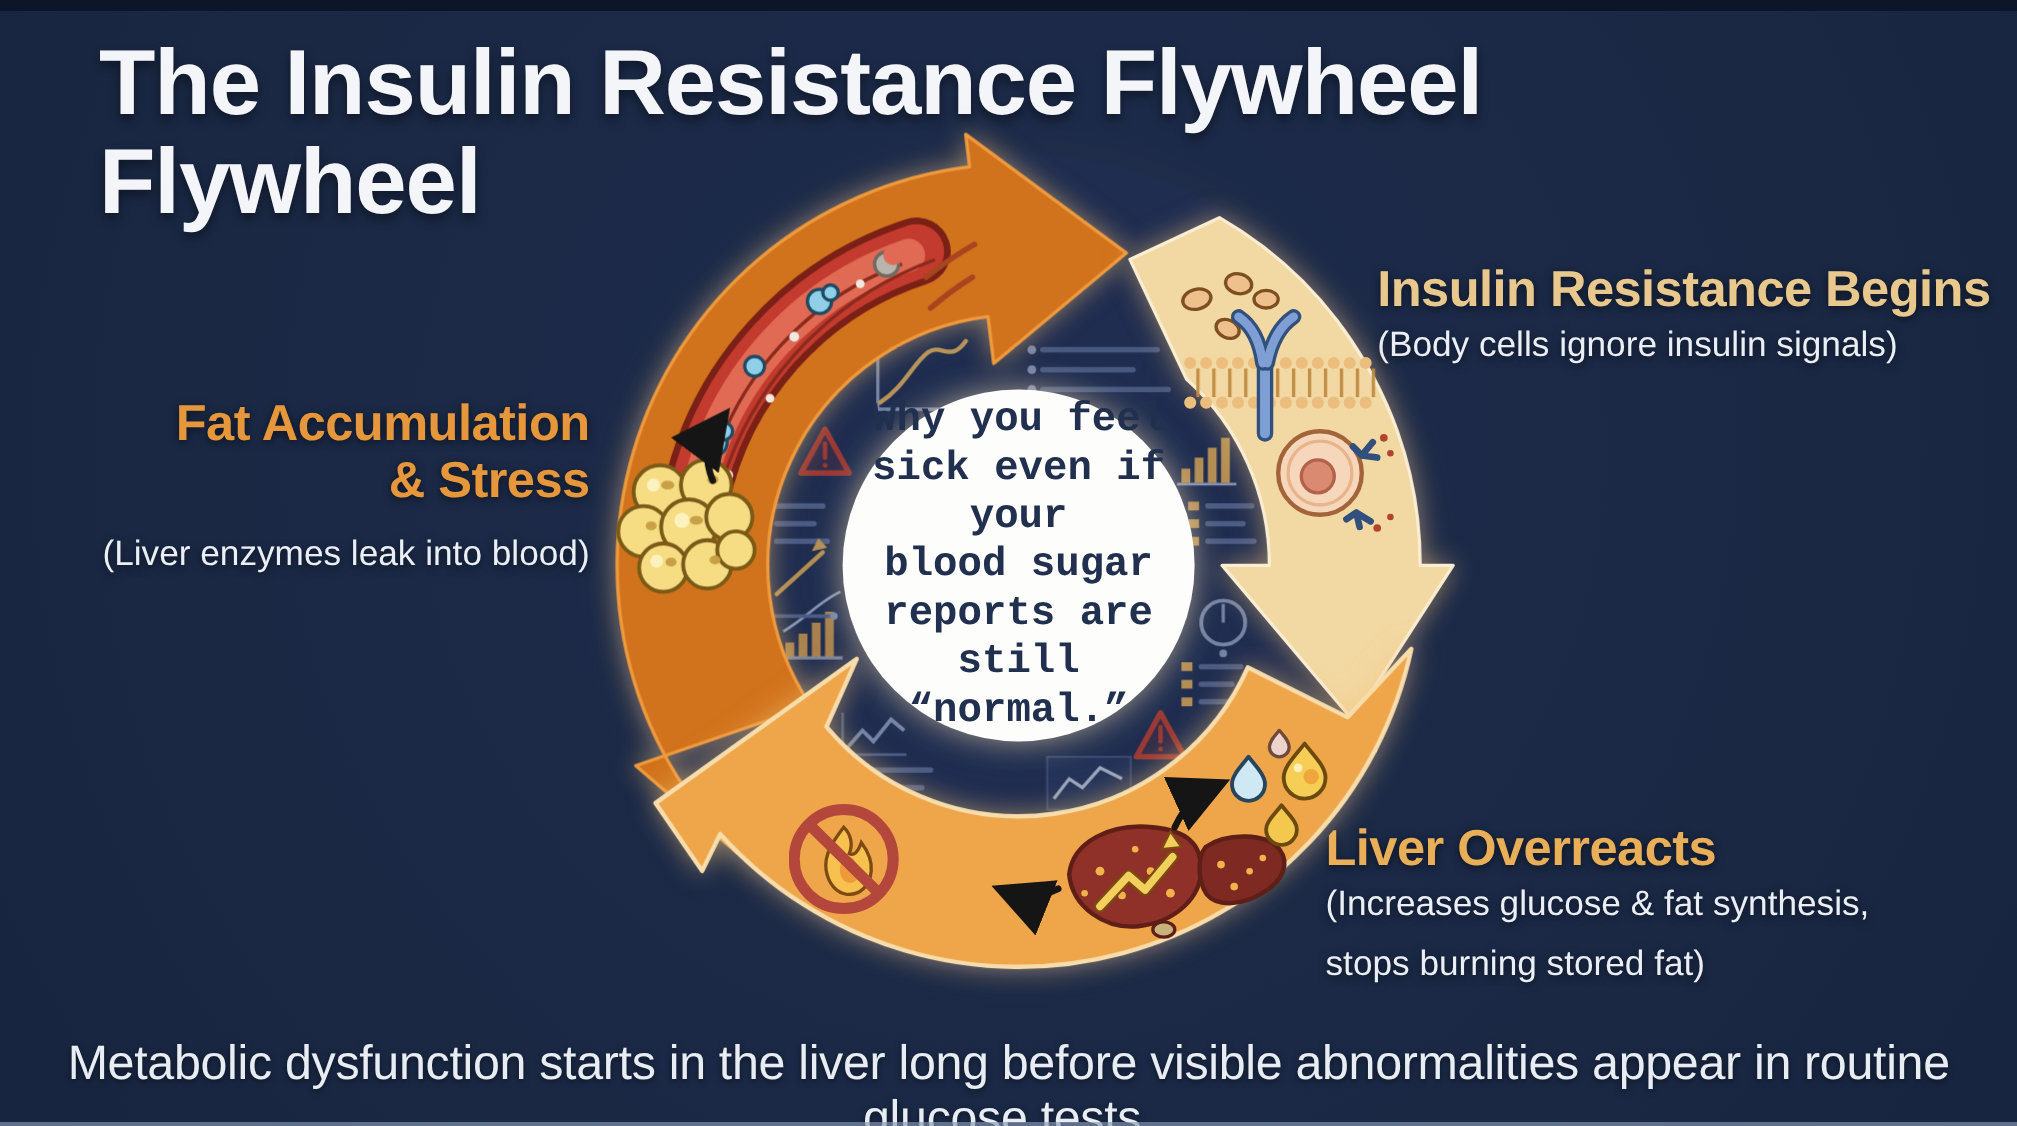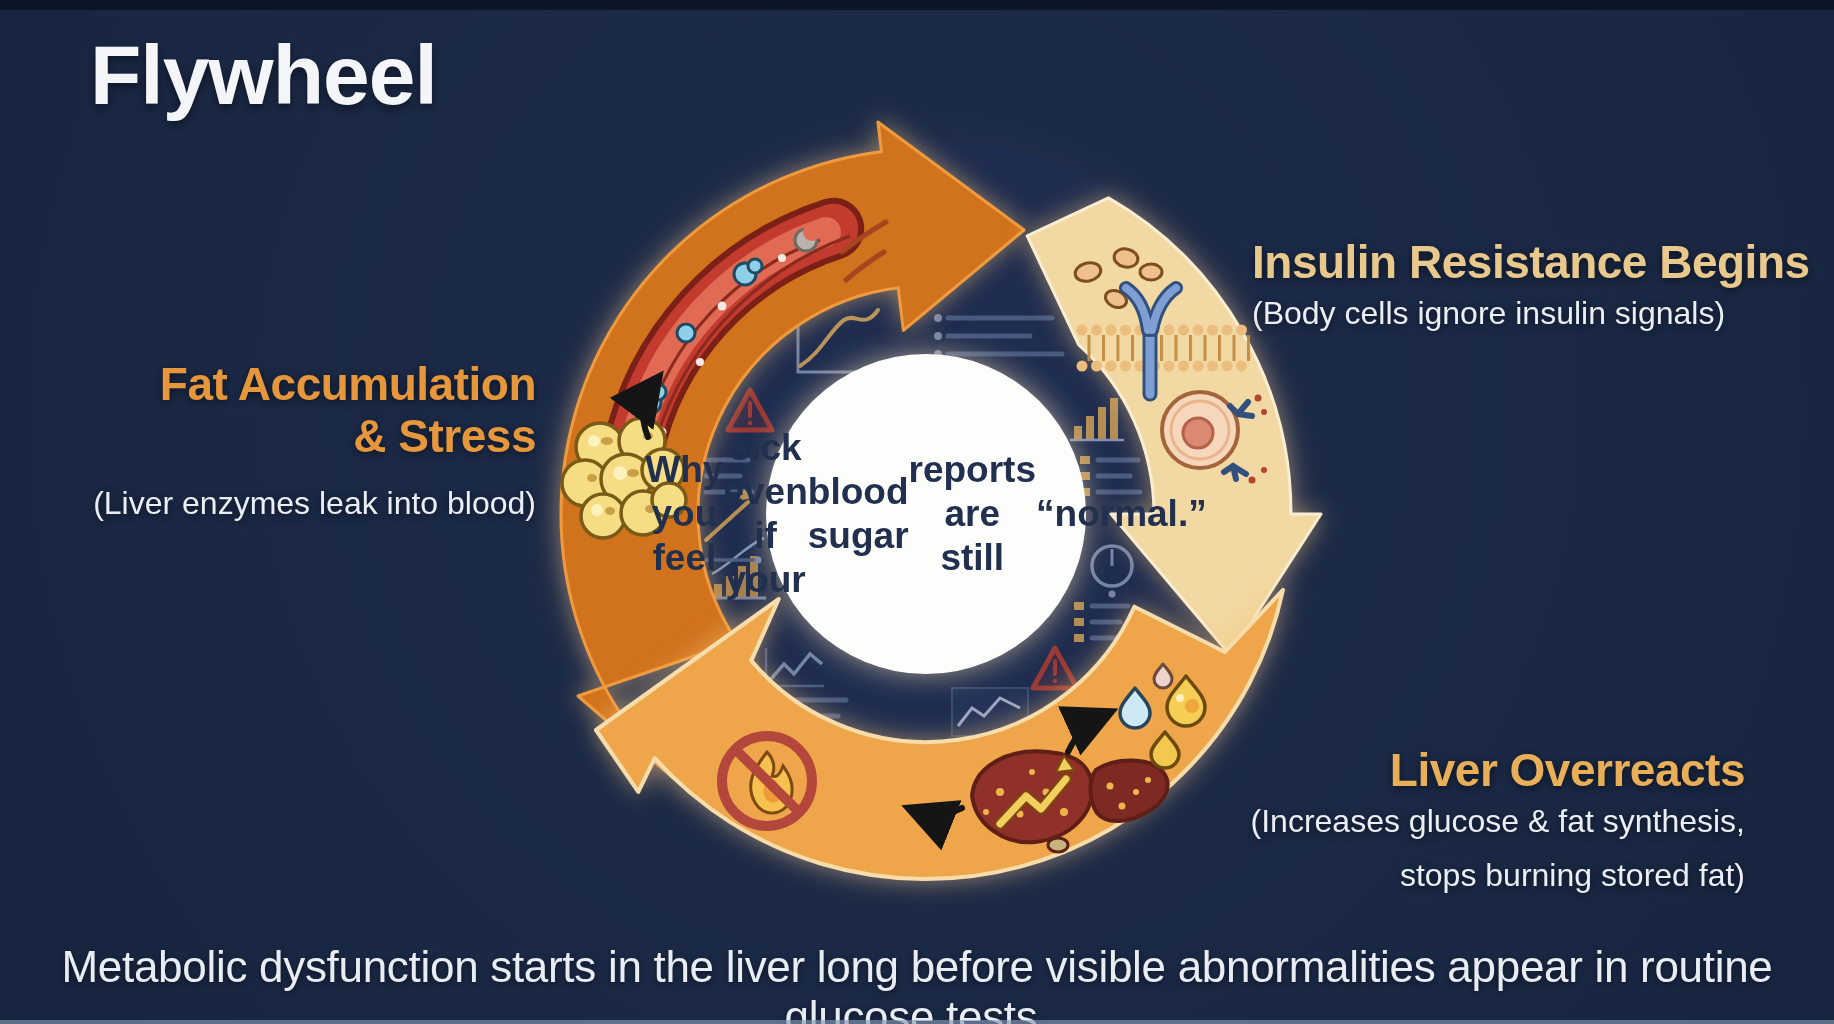--- a/index.html
+++ b/index.html
@@ -18,26 +18,26 @@
     text-shadow:0 4px 10px rgba(0,0,0,.45);
   }
   .callout{position:absolute;text-shadow:0 2px 8px rgba(0,0,0,.55);}
   .callout .head{font-weight:700;font-size:46px;line-height:52px;letter-spacing:-0.5px;}
   .callout .sub{color:#eaeef5;font-size:32px;line-height:42px;font-weight:400;margin-top:4px;}
   .co-insulin{left:1252px;top:236px;width:560px;text-align:left;}
   .co-insulin .head{color:#e8c88d;}
   .co-fat{left:52px;top:358px;width:484px;text-align:right;}
   .co-fat .head{color:#e6973b;}
   .co-fat .sub{margin-top:20px;}
-  .co-liver{left:1205px;top:744px;width:540px;text-align:right;}
+  .co-liver{left:1205px;top:744px;width:540px;text-align:left;}
   .co-liver .head{color:#e9ae58;}
   .center-text{
     position:absolute;left:766px;top:372px;width:320px;height:284px;
-    display:flex;flex-direction:row;align-items:center;justify-content:center;
-    color:#21304f;font-size:37px;font-weight:700;line-height:44px;text-align:center;z-index:3;
+    display:flex;flex-direction:column;align-items:center;justify-content:center;
+    color:#21304f;font-size:37px;font-weight:700;line-height:44px;text-align:center;z-index:3;font-family:Liberation Mono, monospace;
   }
   .caption{
     position:absolute;left:0;right:0;top:942px;text-align:center;
     color:#e8edf4;font-size:44px;font-weight:400;letter-spacing:-0.3px;
     text-shadow:0 2px 6px rgba(0,0,0,.5);
   }
   svg.wheel{position:absolute;left:0;top:0;z-index:2;}
 </style>
 </head>
 <body>
@@ -301,20 +301,21 @@
       <circle cx="1192" cy="706" r="7" fill="#efa63c" stroke="none"></circle>
       <circle cx="1180" cy="698" r="4" fill="#fdf0b8" stroke="none"></circle>
       <path d="M1165 732 C1172 741 1179 747 1179 754 A14 14 0 1 1 1151 754 C1151 747 1158 741 1165 732 Z" fill="#f4c84e" stroke="#6b4a10" stroke-width="3.5"></path>
       <path d="M1163 664 C1168 670 1172 674 1172 679 A9 9 0 1 1 1154 679 C1154 674 1158 670 1163 664 Z" fill="#eed3cc" stroke="#6d4a3a" stroke-width="3"></path>
     </g>
 
     <circle cx="926" cy="514" r="160" fill="#fdfdfc" filter="url(#cglow)"></circle>
   </svg>
 
   <div class="title">
+    <div>The Insulin Resistance Flywheel</div>
     <div>Flywheel</div>
   </div>
 
   <div class="center-text">
     <div>Why you feel</div>
     <div>sick even if your</div>
     <div>blood sugar</div>
     <div>reports are still</div>
     <div>“normal.”</div>
   </div>

